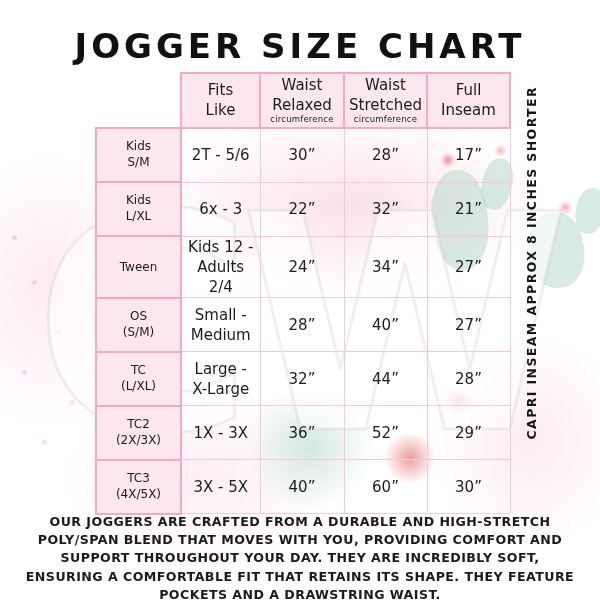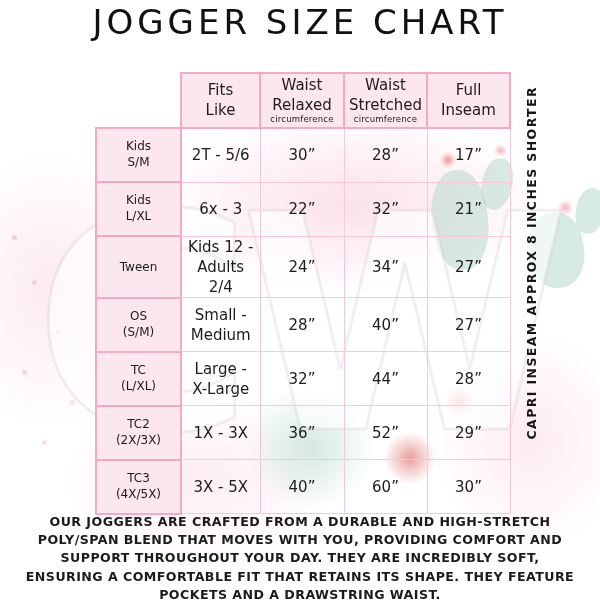--- a/index.html
+++ b/index.html
@@ -30,22 +30,22 @@
   .cac-rt-1 { left:528px; top:212px; width:56px; height:76px;  transform:rotate(-7deg); }
   .cac-rt-2 { left:576px; top:188px; width:28px; height:46px;  transform:rotate(10deg); }
   .flower { border-radius:50%; }
   .fl-1 { left:440px; top:152px; width:16px; height:16px; background:radial-gradient(closest-side, rgba(231,96,102,0.65), rgba(231,96,102,0)); }
   .fl-2 { left:494px; top:144px; width:13px; height:13px; background:radial-gradient(closest-side, rgba(238,128,140,0.60), rgba(238,128,140,0)); }
   .fl-3 { left:558px; top:200px; width:15px; height:15px; background:radial-gradient(closest-side, rgba(240,130,150,0.62), rgba(240,130,150,0)); }
   .fl-big-red  { left:384px; top:432px; width:52px; height:52px; background:radial-gradient(closest-side, rgba(214,62,62,0.50), rgba(214,62,62,0)); }
   .fl-mid-pink { left:444px; top:386px; width:30px; height:30px; background:radial-gradient(closest-side, rgba(233,120,130,0.45), rgba(233,120,130,0)); }
 
   
-  .title { position:absolute; top:2px; left:0; width:600px; z-index:3; text-align:center;
-           font-size:34px; font-weight:normal; letter-spacing:4px; color:#111; }
+  .title { position:absolute; top:26px; left:0; width:600px; z-index:3; text-align:center;
+           font-size:34px; font-weight:bold; letter-spacing:4px; color:#111; }
 
   
   table.size-chart { position:absolute; left:95px; top:72px; z-index:3;
                      border-collapse:collapse; table-layout:fixed; }
   .size-chart tr { height:54px; }
   .size-chart tr.head-row { height:55px; }
   .size-chart th, .size-chart td { padding:0; text-align:center; vertical-align:middle;
                                    color:#1c1c1c; font-weight:normal; }
   .size-chart .corner { border:none; background:transparent; }
   .size-chart th.hdr { background:#fce7ef; border:2.5px solid #f4aac3; font-size:15px; line-height:1.3; }

